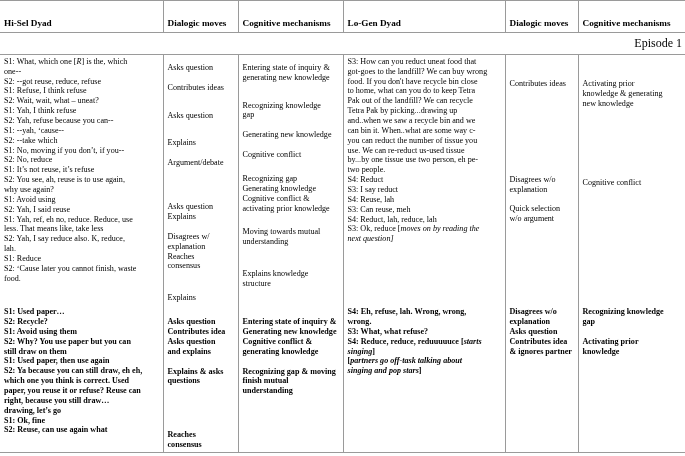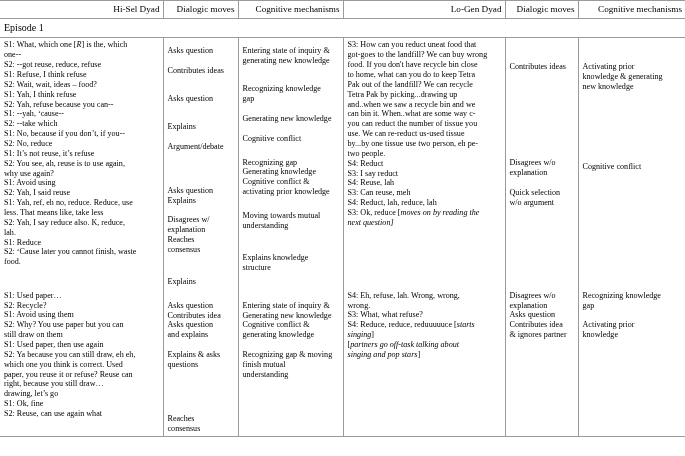--- a/index.html
+++ b/index.html
@@ -21,54 +21,55 @@
     font-size: 8.1px;
     line-height: 1.22;
   }
   table.main td, table.main th {
     vertical-align: top;
     padding: 2px 3px 2px 4px;
     border: none;
   }
   
   tr.header-row th {
+    text-align: left;
+    font-weight: bold;
+    font-size: 9.2px;
+    padding-top: 17px;
+    padding-bottom: 3px;
+    border-bottom: 1px solid #9a9a9a;
+  }
+  tr.header-row th.vline {
+    border-left: 1px solid #9a9a9a;
+    margin-top: 12px;
+  }
+  tr.header-row th.topline {
+    border-top: 1px solid #9a9a9a;
+  }
+  
+  tr.episode-row td {
     text-align: right;
-    font-weight: normal;
-    font-size: 9.2px;
+    font-size: 12px;
     padding-top: 3px;
     padding-bottom: 3px;
     border-bottom: 1px solid #9a9a9a;
   }
-  tr.header-row th.vline {
-    border-left: 1px solid #9a9a9a;
-    margin-top: 12px;
-  }
-  tr.header-row th.topline {
-    border-top: 1px solid #9a9a9a;
-  }
-  
-  tr.episode-row td {
-    text-align: left;
-    font-size: 10px;
-    padding-top: 3px;
-    padding-bottom: 3px;
-    border-bottom: 1px solid #9a9a9a;
-  }
   
   tr.body-row td {
     border-left: 1px solid #9a9a9a;
   }
   tr.body-row td.first {
     border-left: none;
   }
   tr.body-row td.endline {
     border-right: none;
   }
   tr.body-row.last td {
     border-bottom: 1px solid #9a9a9a;
+    font-weight: bold;
   }
   .em { font-style: italic; }
   .line { display: block; }
   .gap6 { height: 6px; }
   .gap10 { height: 10px; }
   .gap14 { height: 14px; }
   .gap18 { height: 18px; }
   .gap22 { height: 22px; }
   .gap34 { height: 34px; }
   .gap44 { height: 44px; }
@@ -102,26 +103,26 @@
     <td colspan="6">Episode 1</td>
   </tr>
 
   <tr class="body-row">
     <td class="first">
       <div class="dialog">
         <span class="line">S1: What, which one [<span class="em">R</span>] is the, which</span>
         <span class="line">one--</span>
         <span class="line">S2: --got reuse, reduce, refuse</span>
         <span class="line">S1: Refuse, I think refuse</span>
-        <span class="line">S2: Wait, wait, ideas – food?</span>
+        <span class="line">S2: Wait, wait, what – uneat?</span>
         <span class="line">S1: Yah, I think refuse</span>
         <span class="line">S2: Yah, refuse because you can--</span>
         <span class="line">S1: --yah, ‘cause--</span>
         <span class="line">S2: --take which</span>
-        <span class="line">S1: No, because if you don’t, if you--</span>
+        <span class="line">S1: No, moving if you don’t, if you--</span>
         <span class="line">S2: No, reduce</span>
         <span class="line">S1: It’s not reuse, it’s refuse</span>
         <span class="line">S2: You see, ah, reuse is to use again,</span>
         <span class="line">why use again?</span>
         <span class="line">S1: Avoid using</span>
         <span class="line">S2: Yah, I said reuse</span>
         <span class="line">S1: Yah, ref, eh no, reduce. Reduce, use</span>
         <span class="line">less. That means like, take less</span>
         <span class="line">S2: Yah, I say reduce also. K, reduce,</span>
         <span class="line">lah.</span>

